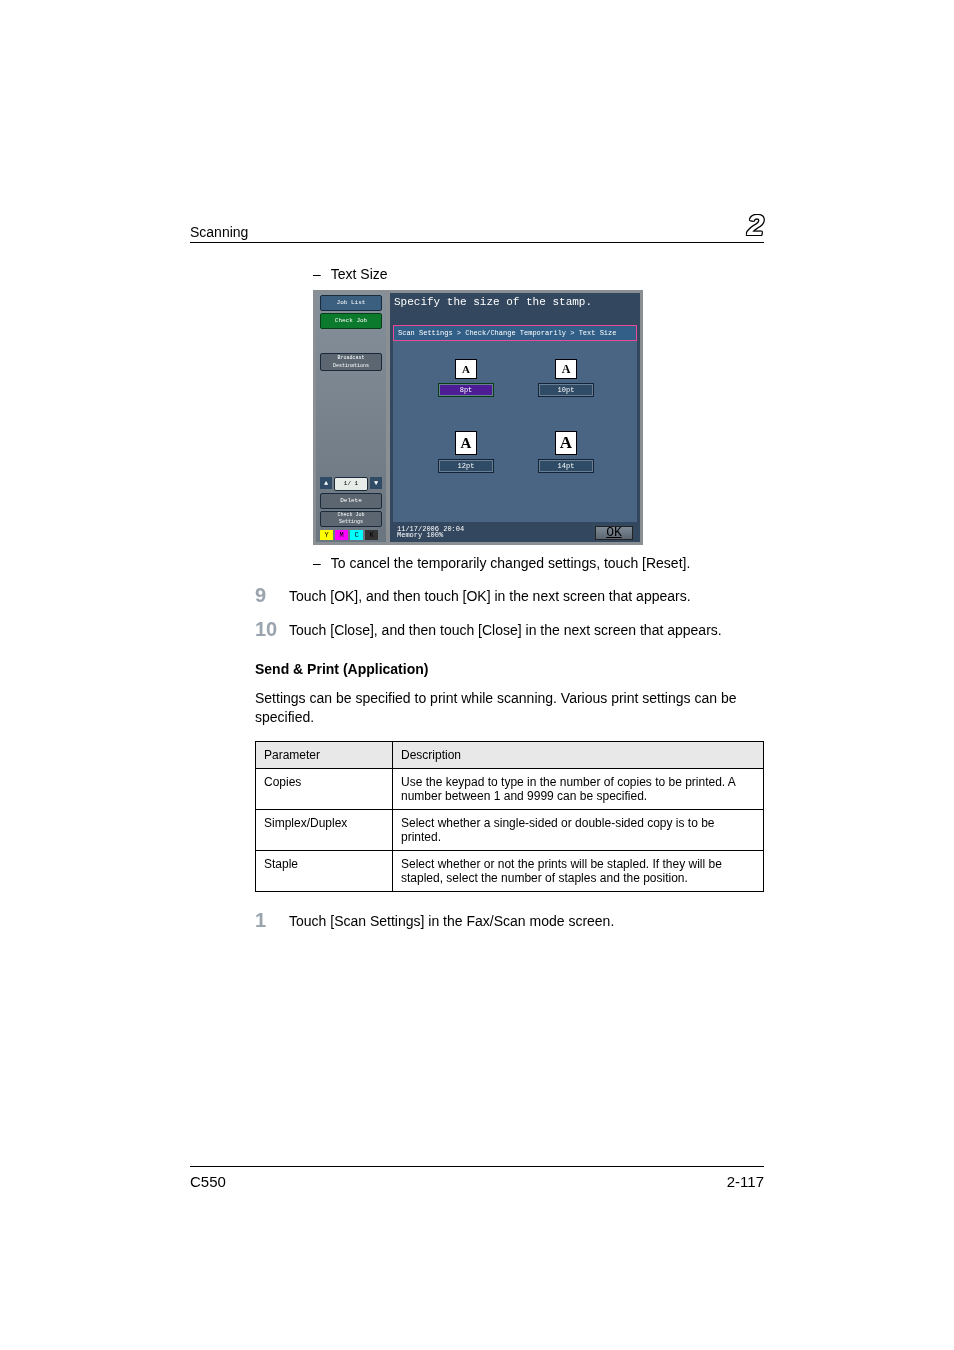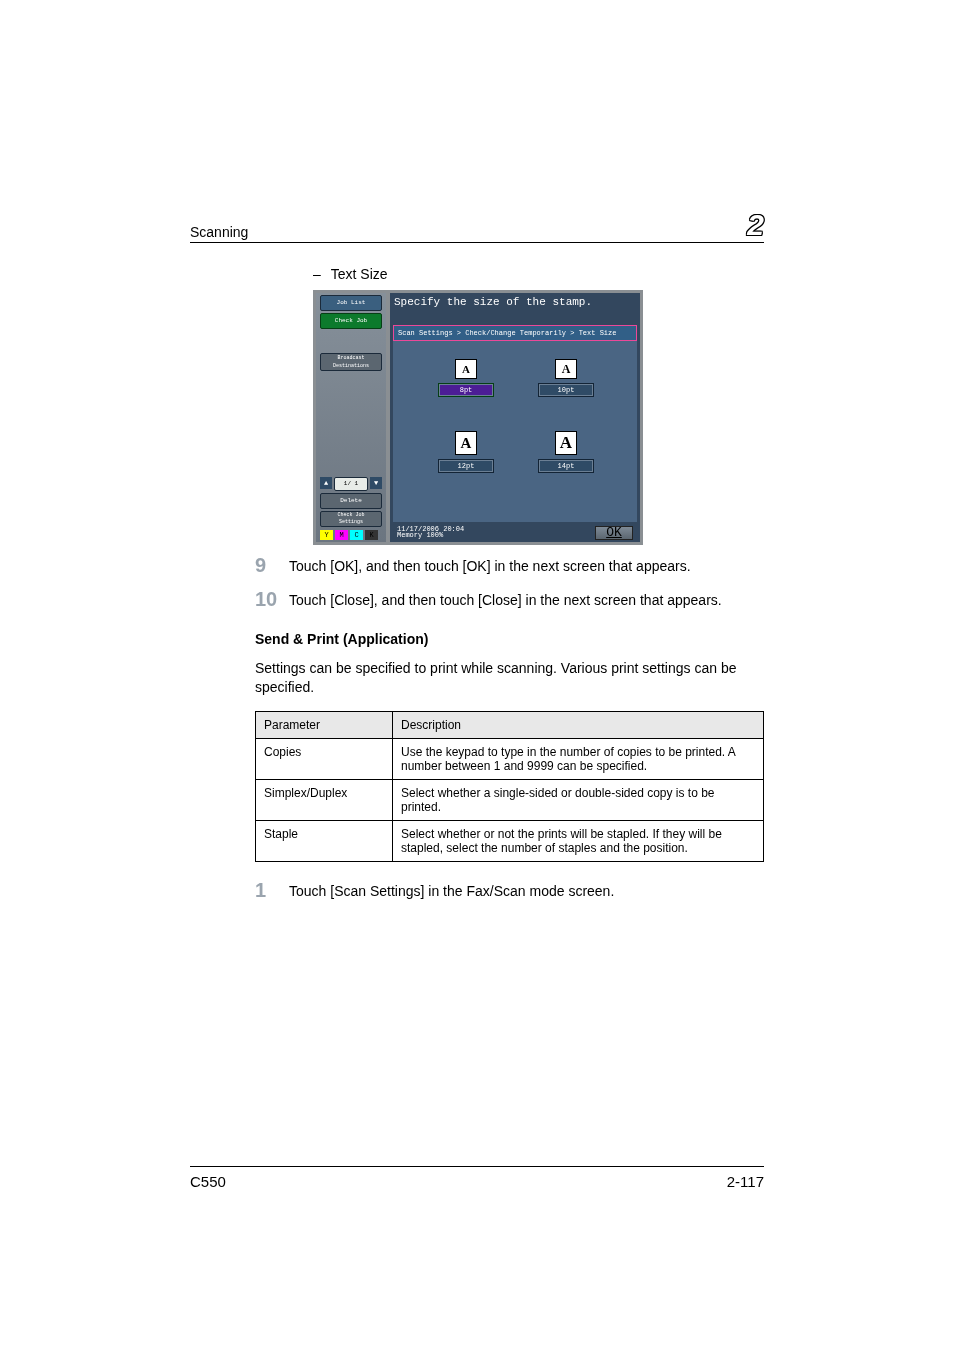--- a/index.html
+++ b/index.html
@@ -269,20 +269,23 @@
           </div>
         </div>
         <div class="ma-foot">
           <span class="dt">11/17/2006   20:04</span>
           <span class="mem">Memory      100%</span>
           <span class="ok">OK</span>
         </div>
       </div>
     </div>
 
+    <div class="bullet-sub">
+      <span class="dash">–</span><span>To cancel the temporarily changed settings, touch [Reset].</span>
+    </div>
 
     <div class="step">
       <div class="num">9</div>
       <div class="txt">Touch [OK], and then touch [OK] in the next screen that appears.</div>
     </div>
 
     <div class="step">
       <div class="num">10</div>
       <div class="txt">Touch [Close], and then touch [Close] in the next screen that appears.</div>
     </div>

